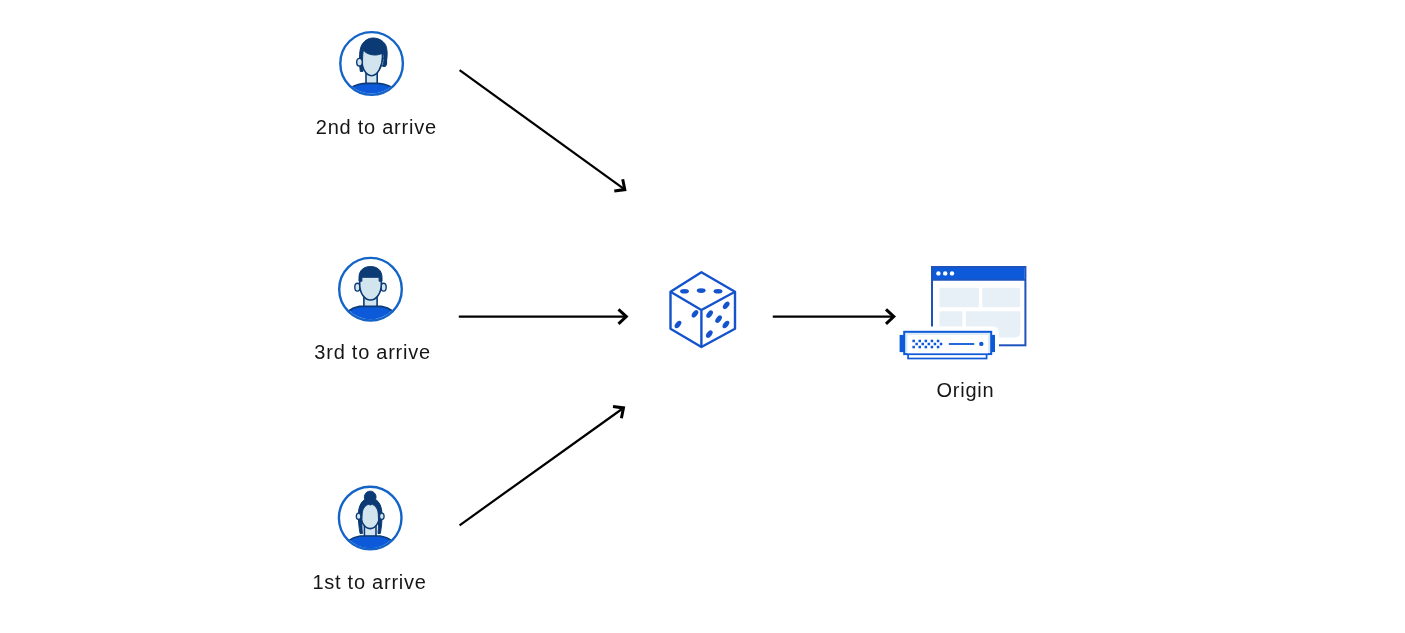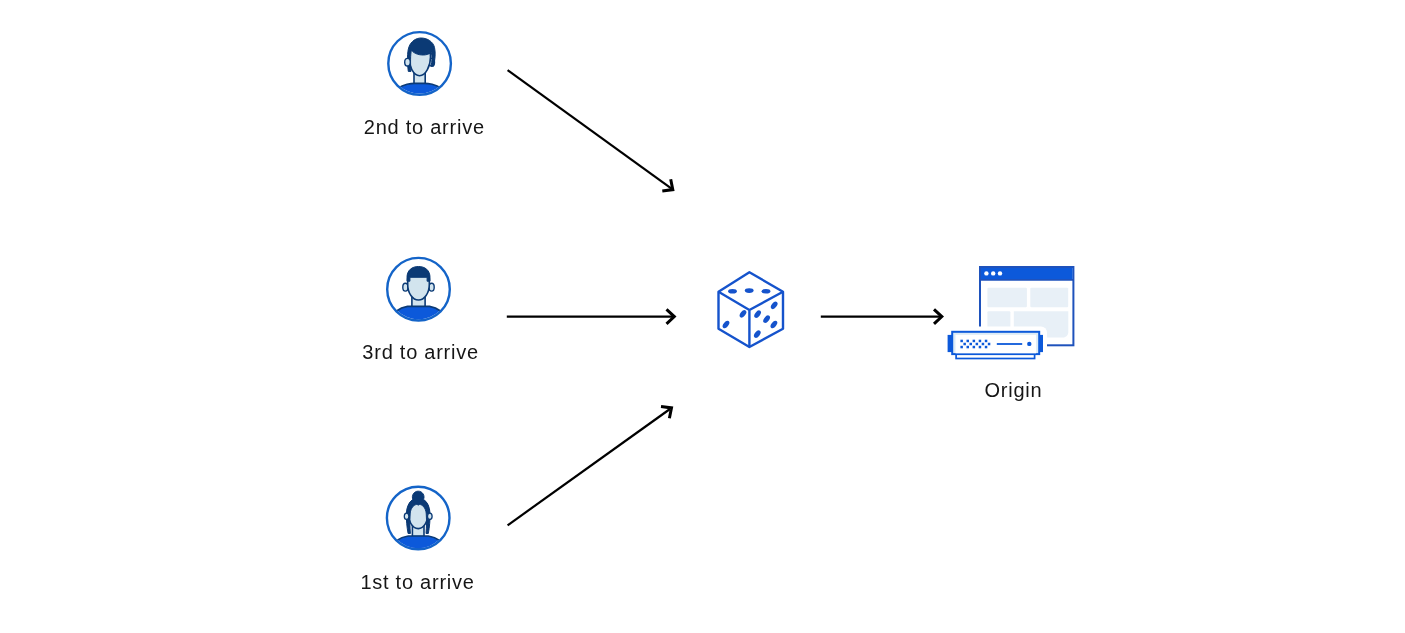--- a/index.html
+++ b/index.html
@@ -1,16 +1,16 @@
 <!DOCTYPE html>
 <html><head>
 <meta charset="utf-8">
 <style>
   html,body{margin:0;padding:0;background:#ffffff;}
-  .stage{position:relative;width:1137px;height:633px;background:#ffffff;overflow:hidden;padding-left:48px;}
+  .stage{position:relative;width:1137px;height:633px;background:#ffffff;overflow:hidden;}
   svg{display:block;}
 </style>
 </head>
 <body>
 <div class="stage">
 <svg width="1405" height="633" viewBox="0 0 1405 633">
   <defs>
     <clipPath id="avclip">
           <circle cx="32" cy="32" r="30.2"></circle>
         </clipPath>

